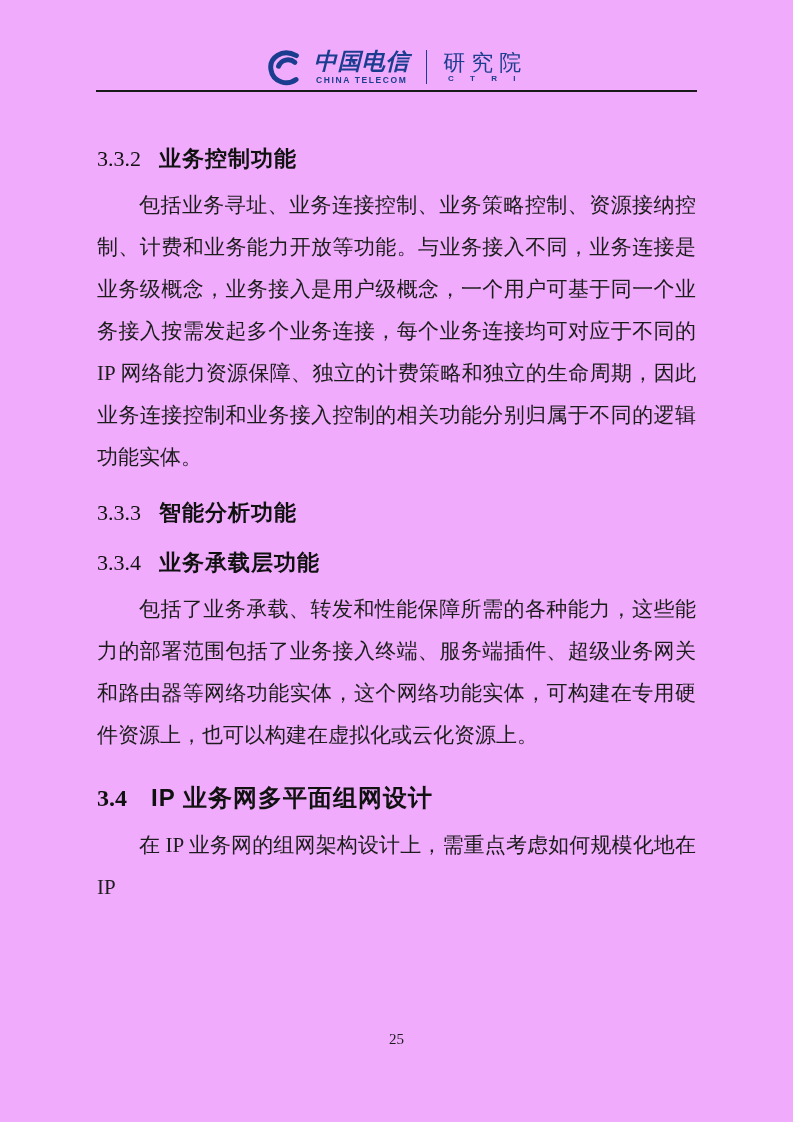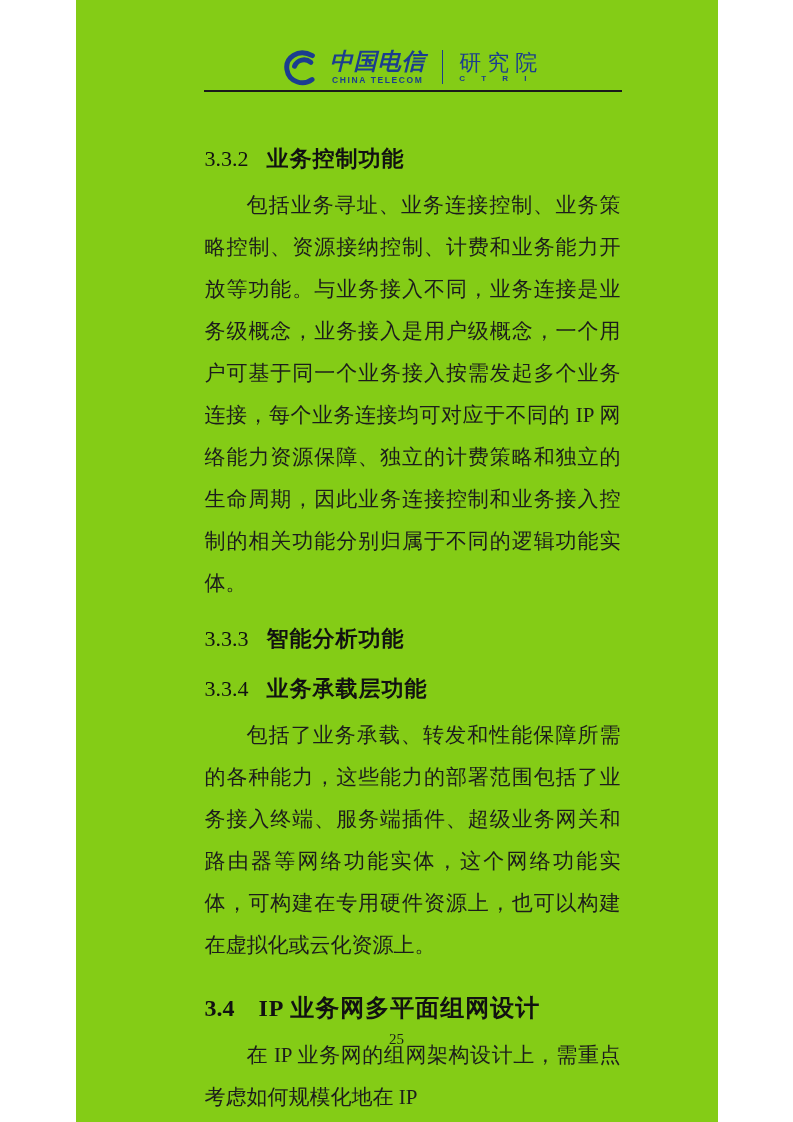--- a/index.html
+++ b/index.html
@@ -1,27 +1,26 @@
 <!DOCTYPE html>
 <html lang="zh"><head>
 <meta charset="utf-8">
 <style>
   * { margin: 0; padding: 0; box-sizing: border-box; }
   html, body { background: #ffffff; }
   body { font-family: "Liberation Serif", "DejaVu Serif", serif; }
 
   .page {
     position: relative;
-    width: 642px;
+    width: 793px;
     height: 1122px;
     margin: 0 auto;
-    background: #84cc16;
+    background: #f0abfc;
     overflow: hidden;
     color: #1c1c1c;
-    padding-left: 32px;
   }
 
   
   .header {
     padding-top: 46px;
     margin: 0 96px;
     border-bottom: 2px solid #1a1a1a;
     height: 92px;
   }
   .logo-row {
@@ -47,21 +46,21 @@
     font-size: 8.5px;
     letter-spacing: 1.6px;
     color: #1b3d8f;
     margin-top: 3px;
   }
   .logo-divider {
     width: 1.5px; height: 34px;
     background: #1b3d8f;
     margin: 0 6px;
   }
-  .division-block { display: flex; flex-direction: column; align-items: flex-start; line-height: 1; }
+  .division-block { display: flex; flex-direction: column; align-items: center; line-height: 1; }
   .division-cn {
     font-family: "Liberation Sans", "DejaVu Sans", sans-serif;
     font-weight: 500;
     font-size: 22px;
     letter-spacing: 6px;
     color: #1b3d8f;
   }
   .division-en {
     font-family: "Liberation Sans", "DejaVu Sans", sans-serif;
     font-weight: 700;
@@ -101,21 +100,21 @@
     gap: 24px;
     margin: 26px 0 4px 0;
   }
   .heading2 .h-num {
     font-family: "Liberation Serif", "DejaVu Serif", serif;
     font-weight: 700;
     font-size: 24px;
     color: #111111;
   }
   .heading2 .h-title {
-    font-family: Liberation Serif, serif;
+    font-family: Liberation Sans, sans-serif;
     font-weight: 700;
     font-size: 24px;
     letter-spacing: 1px;
     color: #111111;
   }
   .para {
     font-family: "Liberation Serif", "DejaVu Serif", serif;
     font-size: 21px;
     line-height: 42px;
     text-align: justify;

